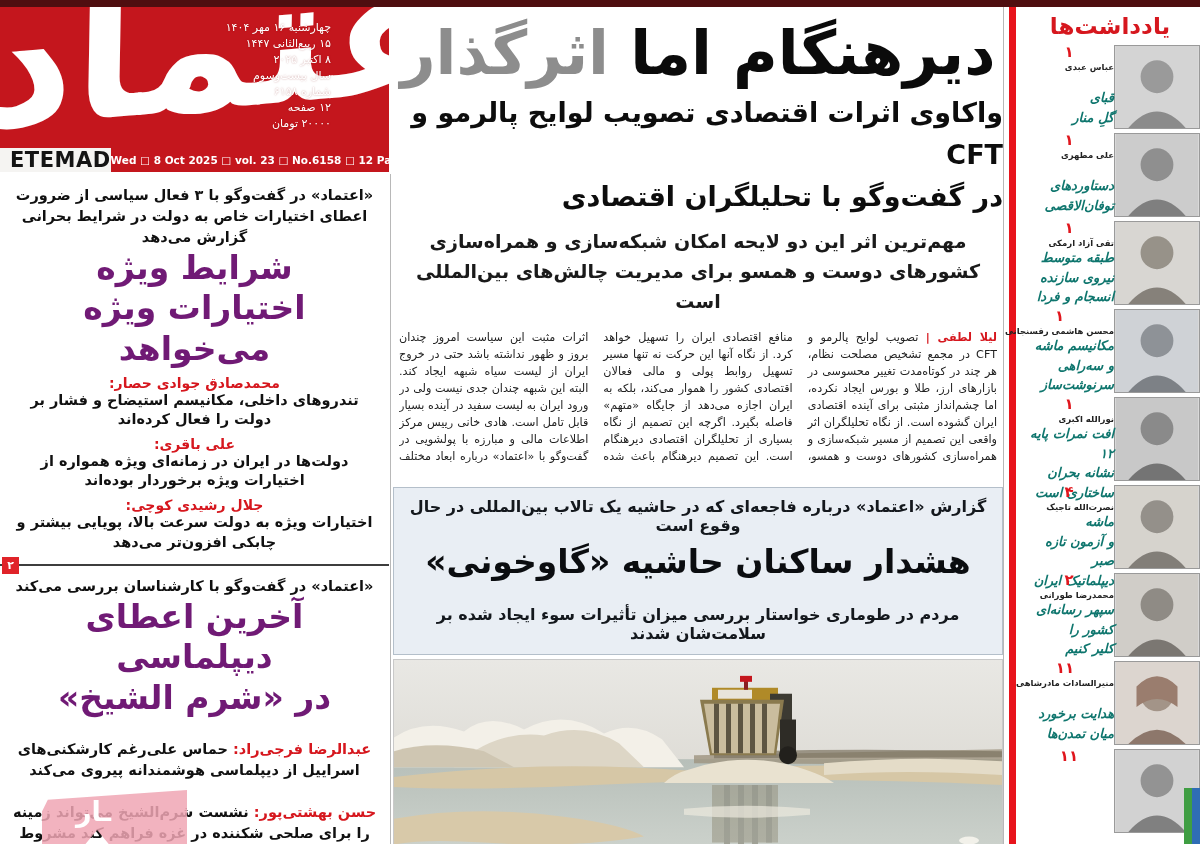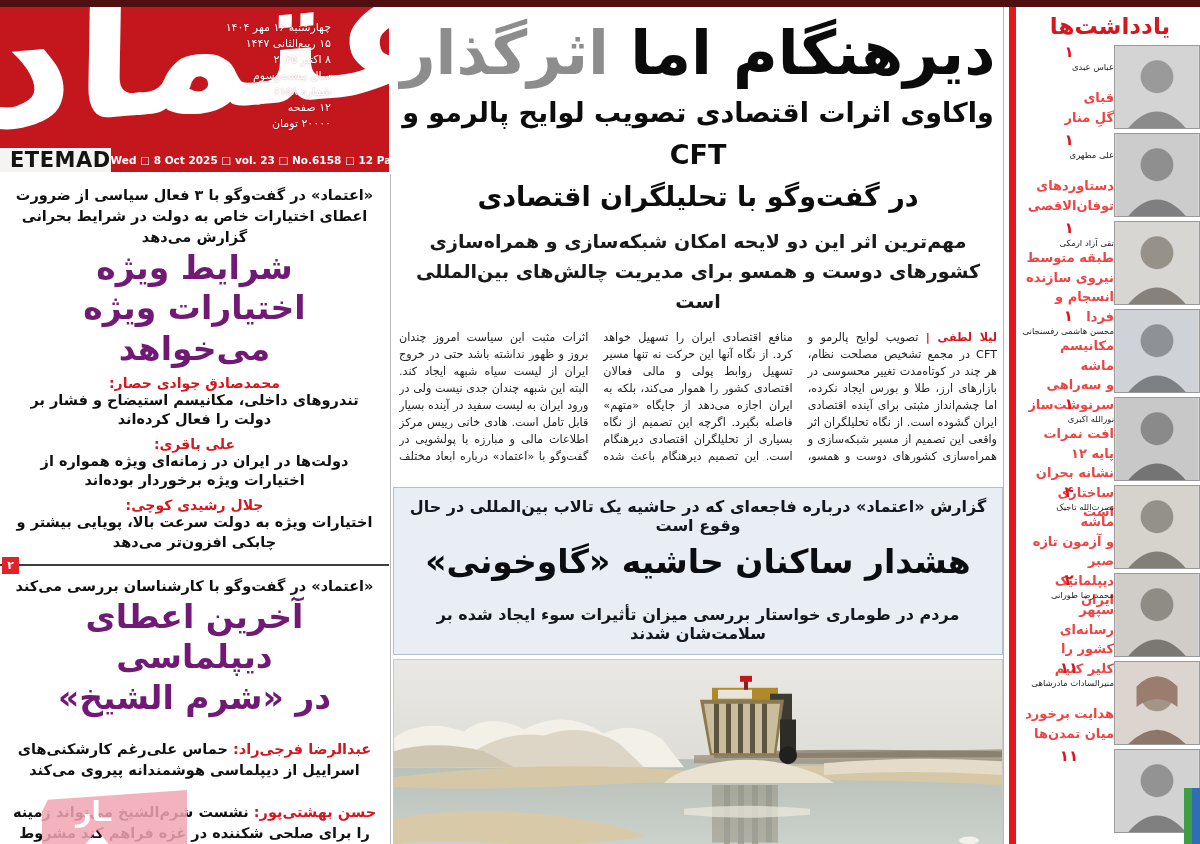--- a/index.html
+++ b/index.html
@@ -37,21 +37,21 @@
   .watermark { position:absolute; left:42px; bottom:0; width:145px; height:54px; background:rgba(240,166,180,.85);
                clip-path:polygon(4% 18%, 100% 0, 100% 100%, 46% 100%, 38% 74%, 30% 100%, 0 100%, 0 40%);
                z-index:4; }
   .watermark .wm-text { position:absolute; left:34px; top:6px; color:#fff; font-size:27px; font-weight:bold; }
 
   
   .center { position:absolute; left:393px; top:7px; width:610px; height:837px; }
   .lead-title { text-align:center; font-size:61px; font-weight:bold; color:#0b0b0b; line-height:1.1;
                 margin-top:12px; direction:rtl; white-space:nowrap; }
   .lead-title .gray { color:#8d8d8d; }
-  .lead-sub { text-align:center; font-size:27px; font-weight:bold; color:#0d0d0d; line-height:1.55; direction:rtl; margin-top:6px; }
+  .lead-sub { font-size:27px; font-weight:bold; color:#0d0d0d; line-height:1.55; direction:rtl; margin-top:6px; }
   .lead-deck { text-align:center; font-size:19px; font-weight:bold; color:#1a1a1a; line-height:1.6; direction:rtl; margin-top:8px; }
   .bodycols { direction:rtl; column-count:3; column-gap:15px; font-size:11.2px; line-height:17px;
               text-align:justify; color:#222; margin:12px 6px 0; height:150px; overflow:hidden; }
   .red { color:#d6171e; font-weight:bold; }
 
   .gavbox { background:#e9eef4; border:1px solid #b4bfca; text-align:center; direction:rtl;
             padding:9px 8px 11px; margin-top:8px; }
   .gav-kicker { font-size:16px; font-weight:bold; color:#14181d; }
   .gav-head { font-size:33px; font-weight:bold; color:#0b0d10; margin:7px 0 24px; }
   .gav-deck { font-size:16px; font-weight:bold; color:#14181d; }
@@ -62,23 +62,23 @@
   
   .sidebar { position:absolute; left:1004px; top:7px; width:196px; height:837px; overflow:hidden; }
   .sidebar-bar { position:absolute; left:5px; top:0; width:7px; height:837px; background:#e8141c; }
   .sidebar-inner { position:absolute; left:16px; top:0; width:180px; }
   .sidebar-title { text-align:center; color:#d6171e; font-size:23px; font-weight:bold; direction:rtl; margin:6px 0 6px; }
   .note { display:flex; direction:rtl; height:84px; margin-bottom:4px; }
   .note-photo { width:86px; height:84px; border:1px solid #9a9a9a; background:#d9d9d9; flex:none; }
   .note-photo svg { display:block; width:100%; height:100%; }
   .note-text { flex:1; padding-left:4px; display:flex; flex-direction:column; direction:rtl; }
   .note-num { color:#e0161d; font-weight:bold; font-size:15px; text-align:center; line-height:1; }
-  .note-name { font-size:8.5px; font-weight:normal; color:#222; text-align:right; margin-top:2px; white-space:nowrap; }
-  .note-title { font-size:13px; font-weight:bold; color:#ef4444; text-align:right; line-height:1.5;
-                white-space:pre-line; margin-top:auto; margin-bottom:2px; }
+  .note-name { font-size:8.5px; font-weight:bold; color:#222; text-align:right; margin-top:2px; white-space:nowrap; }
+  .note-title { font-size:13px; font-weight:bold; color:#0f766e; text-align:right; line-height:1.5;
+                white-space:pre-line; margin-top:auto; margin-bottom:2px;font-style:italic; }
   .corner-bars { position:absolute; right:0; bottom:0; display:flex; height:56px; z-index:6; }
   .gbar { width:8px; background:#3f9e43; }
   .bbar { width:8px; background:#2f6db5; }
 </style>
 </head>
 <body>
 
 <div id="page">
 
   <div class="topline"></div>

